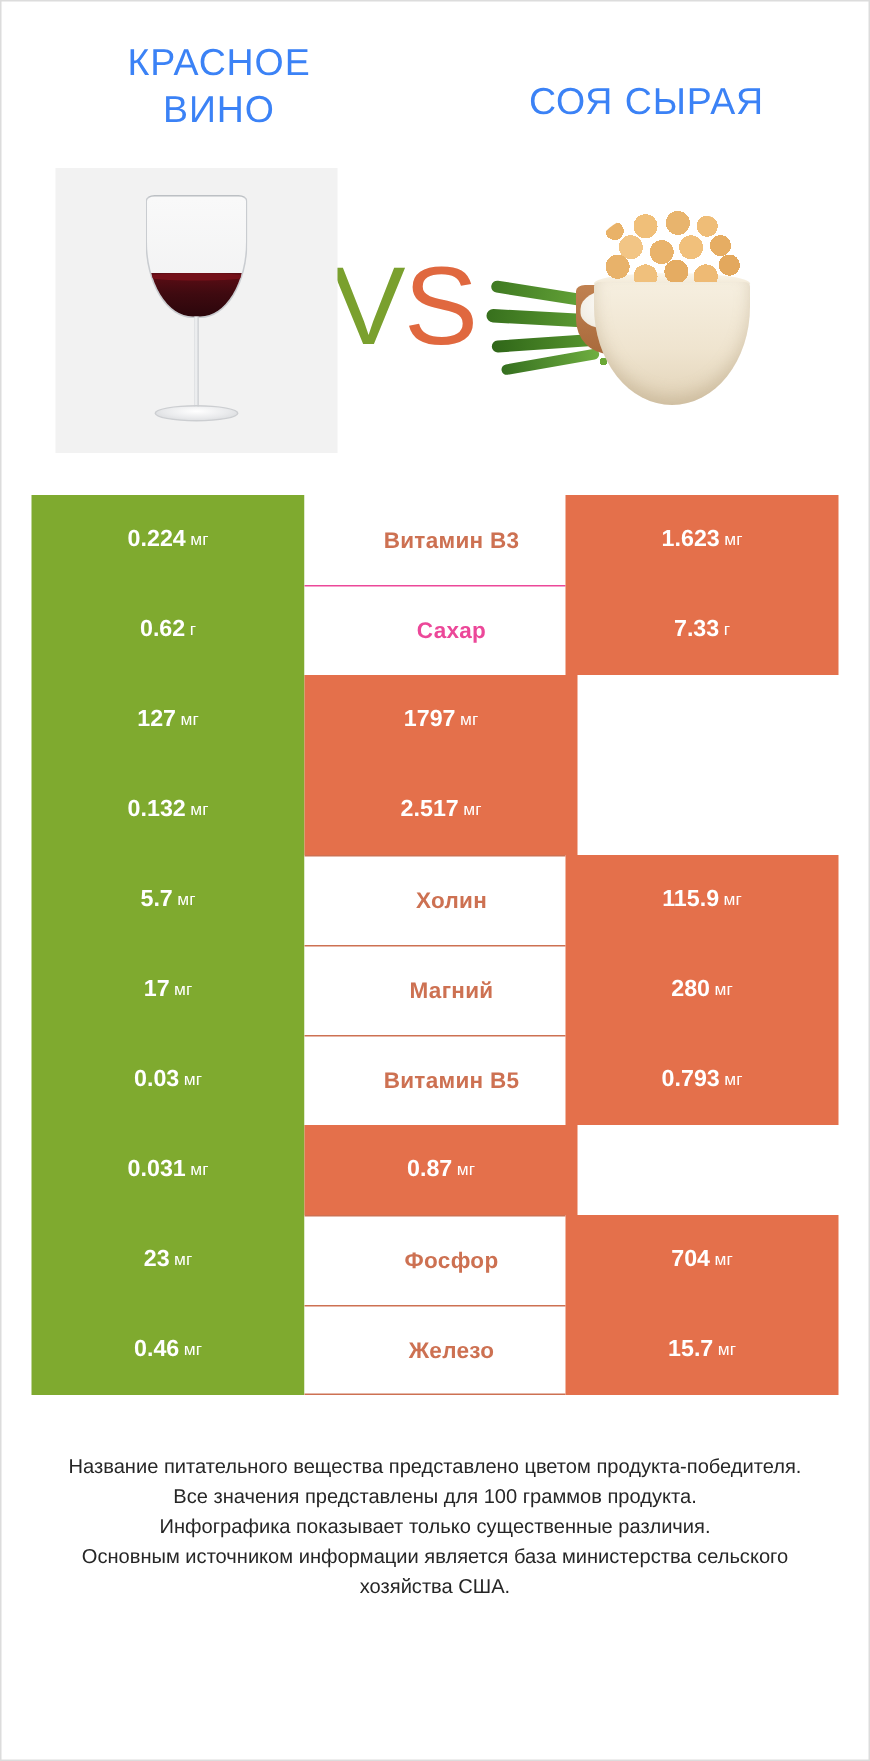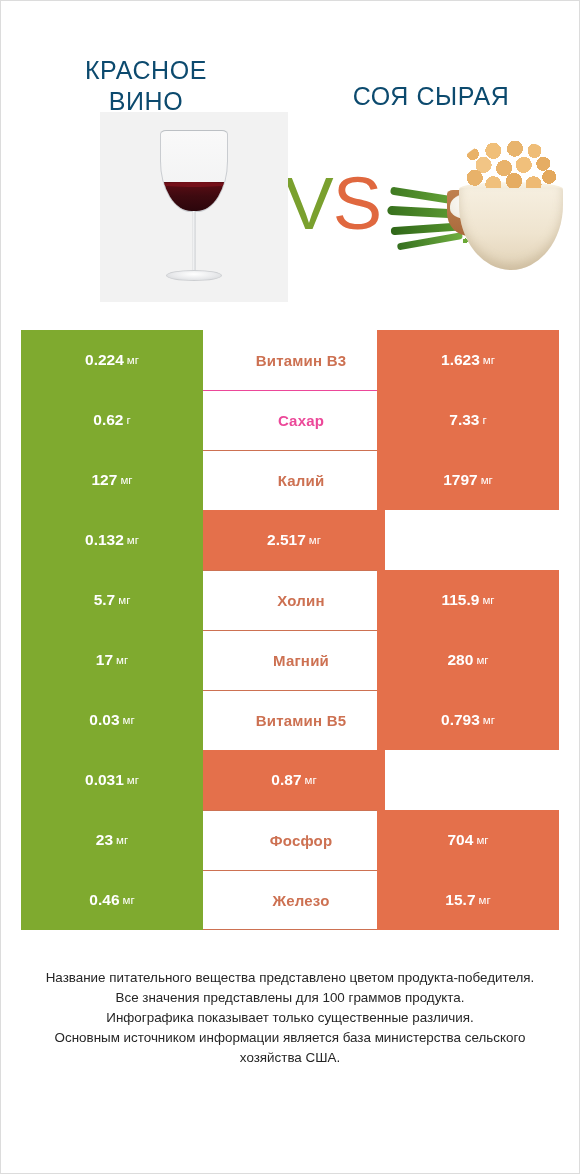--- a/index.html
+++ b/index.html
@@ -26,43 +26,42 @@
     justify-content: space-between;
     padding: 26px 22px 0 22px;
     box-sizing: border-box;
     height: 98px;
   }
   .title {
     font-size: 25px;
     font-weight: 400;
     letter-spacing: 0.6px;
     line-height: 1.25;
-    color: #0c4a6e;
+    color: #3b82f6;
     white-space: pre-line;
-    margin-top: 28px;
   }
   .title-left {
     width: 210px;
     text-align: center;
     margin-left: 18px;
   }
   .title-right {
     width: 240px;
     text-align: center;
     margin-right: 6px;
     padding-top: 26px;
   }
 
   
   .compare {
     position: relative;
     height: 215px;
     display: flex;
     align-items: center;
-    justify-content: flex-end;
+    justify-content: flex-start;
     padding: 0 14px 0 36px;
     box-sizing: border-box;
   }
 
   .photo {
     position: relative;
     flex: 0 0 auto;
   }
 
   
@@ -336,21 +335,20 @@
       <div class="cell cell-right">
         <span class="val-num">7.33</span>
         <span class="val-unit">г</span>
       </div>
     </div>
     <div class="row">
       <div class="cell cell-left">
         <span class="val-num">127</span>
         <span class="val-unit">мг</span>
       </div>
-      <div class="cell cell-mid mid-win-orange">Калий</div>
       <div class="cell cell-right">
         <span class="val-num">1797</span>
         <span class="val-unit">мг</span>
       </div>
     </div>
     <div class="row">
       <div class="cell cell-left">
         <span class="val-num">0.132</span>
         <span class="val-unit">мг</span>
       </div>

